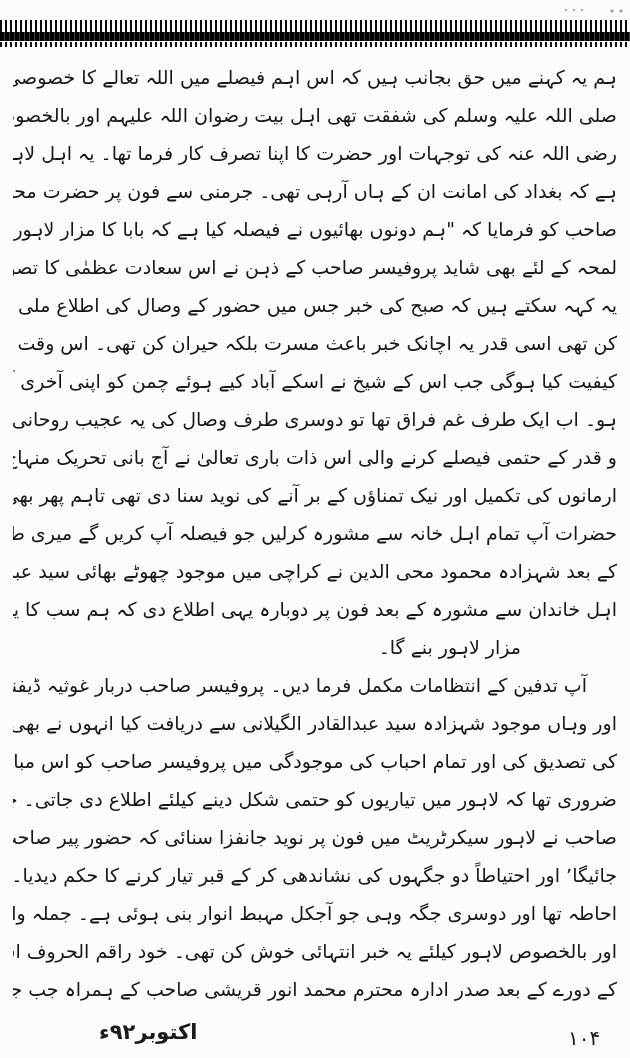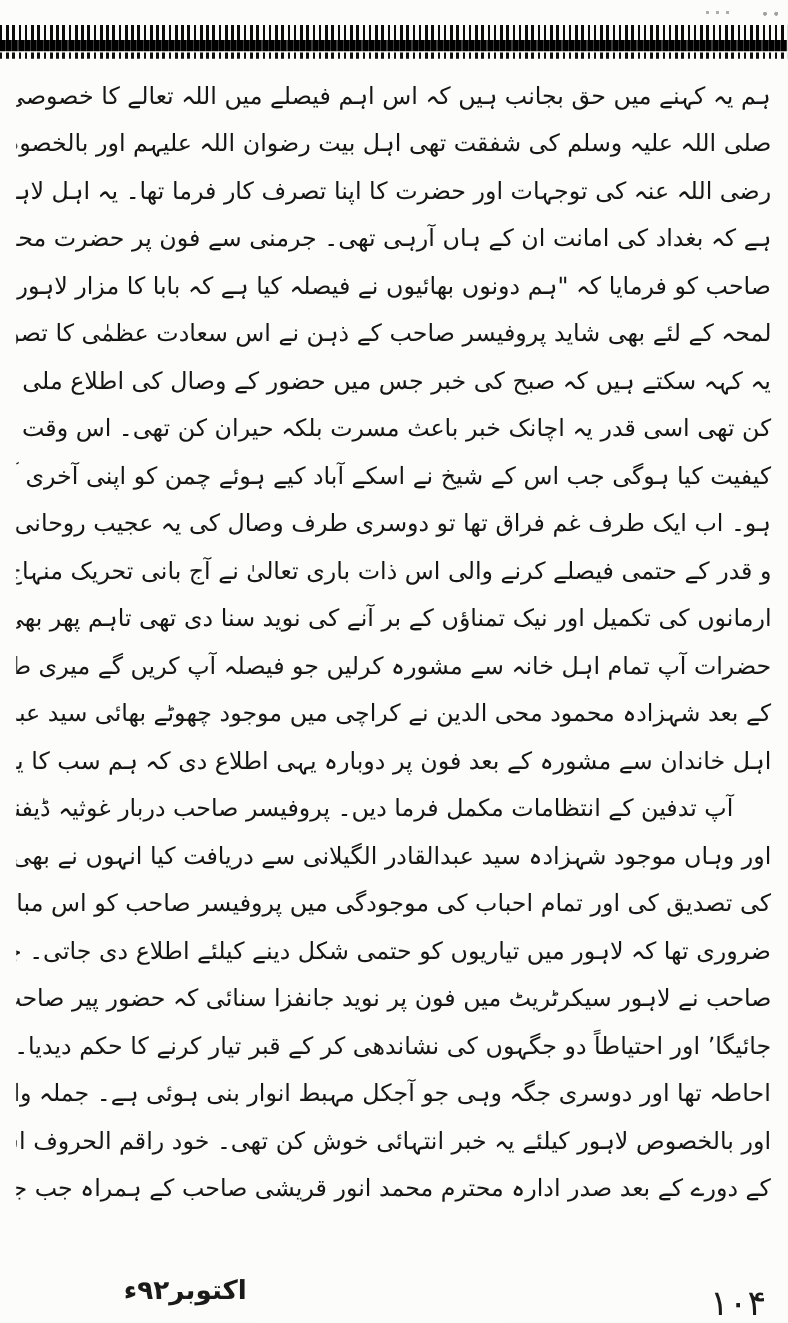--- a/index.html
+++ b/index.html
@@ -72,21 +72,21 @@
     left: 56px; top: 1020px;
     direction: rtl;
     font-size: 21px; font-weight: bold;
     color: #1a1a1a;
     margin-left: 43px;
   }
   .page-number {
     position: absolute;
     left: 568px; top: 1026px;
     direction: rtl;
-    font-size: 28px;
+    font-size: 20px;
     color: #1a1a1a;
   }
 </style>
 </head>
 <body>
 
 <div class="page">
 
   <div class="scan-noise"></div>
 
@@ -105,20 +105,21 @@
     <div class="line">لمحہ کے لئے بھی شاید پروفیسر صاحب کے ذہن نے اس سعادت عظمٰی کا تصور بھی نہ کیا ہوگا۔ ہم بجا طور پر</div>
     <div class="line">یہ کہہ سکتے ہیں کہ صبح کی خبر جس میں حضور کے وصال کی اطلاع ملی تھی جس قدر دردناک اور پریشان</div>
     <div class="line">کن تھی اسی قدر یہ اچانک خبر باعث مسرت بلکہ حیران کن تھی۔ اس وقت اس مرید صادق کی دلی</div>
     <div class="line">کیفیت کیا ہوگی جب اس کے شیخ نے اسکے آباد کیے ہوئے چمن کو اپنی آخری آرام گاہ کیلئے چن لیا</div>
     <div class="line">ہو۔ اب ایک طرف غم فراق تھا تو دوسری طرف وصال کی یہ عجیب روحانی مسرت ہم سمجھتے ہیں کہ قضا</div>
     <div class="line">و قدر کے حتمی فیصلے کرنے والی اس ذات باری تعالیٰ نے آج بانی تحریک منہاج القرآن کے سارے</div>
     <div class="line">ارمانوں کی تکمیل اور نیک تمناؤں کے بر آنے کی نوید سنا دی تھی تاہم پھر بھی قائد محترم نے عرض کیا"</div>
     <div class="line">حضرات آپ تمام اہل خانہ سے مشورہ کرلیں جو فیصلہ آپ کریں گے میری طرف سے تعمیل ہوگی" اس</div>
     <div class="line">کے بعد شہزادہ محمود محی الدین نے کراچی میں موجود چھوٹے بھائی سید عبدالقادر ٬والدہ محترمہ اور دیگر</div>
     <div class="line">اہل خاندان سے مشورہ کے بعد فون پر دوبارہ یہی اطلاع دی کہ ہم سب کا یہ متفقہ فیصلہ ہے کہ بابا کا</div>
+    <div class="line para-end">مزار لاہور بنے گا۔</div>
     <div class="line para-start">آپ تدفین کے انتظامات مکمل فرما دیں۔ پروفیسر صاحب دربار غوثیہ ڈیفنس حاضر ہوئے</div>
     <div class="line">اور وہاں موجود شہزادہ سید عبدالقادر الگیلانی سے دریافت کیا انہوں نے بھی اپنے بڑے بھائی کے فیصلے</div>
     <div class="line">کی تصدیق کی اور تمام احباب کی موجودگی میں پروفیسر صاحب کو اس مبارک فیصلے سے آگاہ فرمایا۔ اب</div>
     <div class="line">ضروری تھا کہ لاہور میں تیاریوں کو حتمی شکل دینے کیلئے اطلاع دی جاتی۔ چنانچہ دوپہر کے وقت پروفیسر</div>
     <div class="line">صاحب نے لاہور سیکرٹریٹ میں فون پر نوید جانفزا سنائی کہ حضور پیر صاحبؒ کو لاہور میں دفن کیا</div>
     <div class="line">جائیگا٬ اور احتیاطاً دو جگہوں کی نشاندھی کر کے قبر تیار کرنے کا حکم دیدیا۔ ایک جگہ مرکزی سیکرٹریٹ کا</div>
     <div class="line">احاطہ تھا اور دوسری جگہ وہی جو آجکل مہبط انوار بنی ہوئی ہے۔ جملہ وابستگان تحریک اور اہل پنجاب</div>
     <div class="line">اور بالخصوص لاہور کیلئے یہ خبر انتہائی خوش کن تھی۔ خود راقم الحروف اسی روز ایران کے ایک ہفتے</div>
     <div class="line">کے دورے کے بعد صدر ادارہ محترم محمد انور قریشی صاحب کے ہمراہ جب جمعہ کی شام کو لاہور ائر</div>
   </div>

